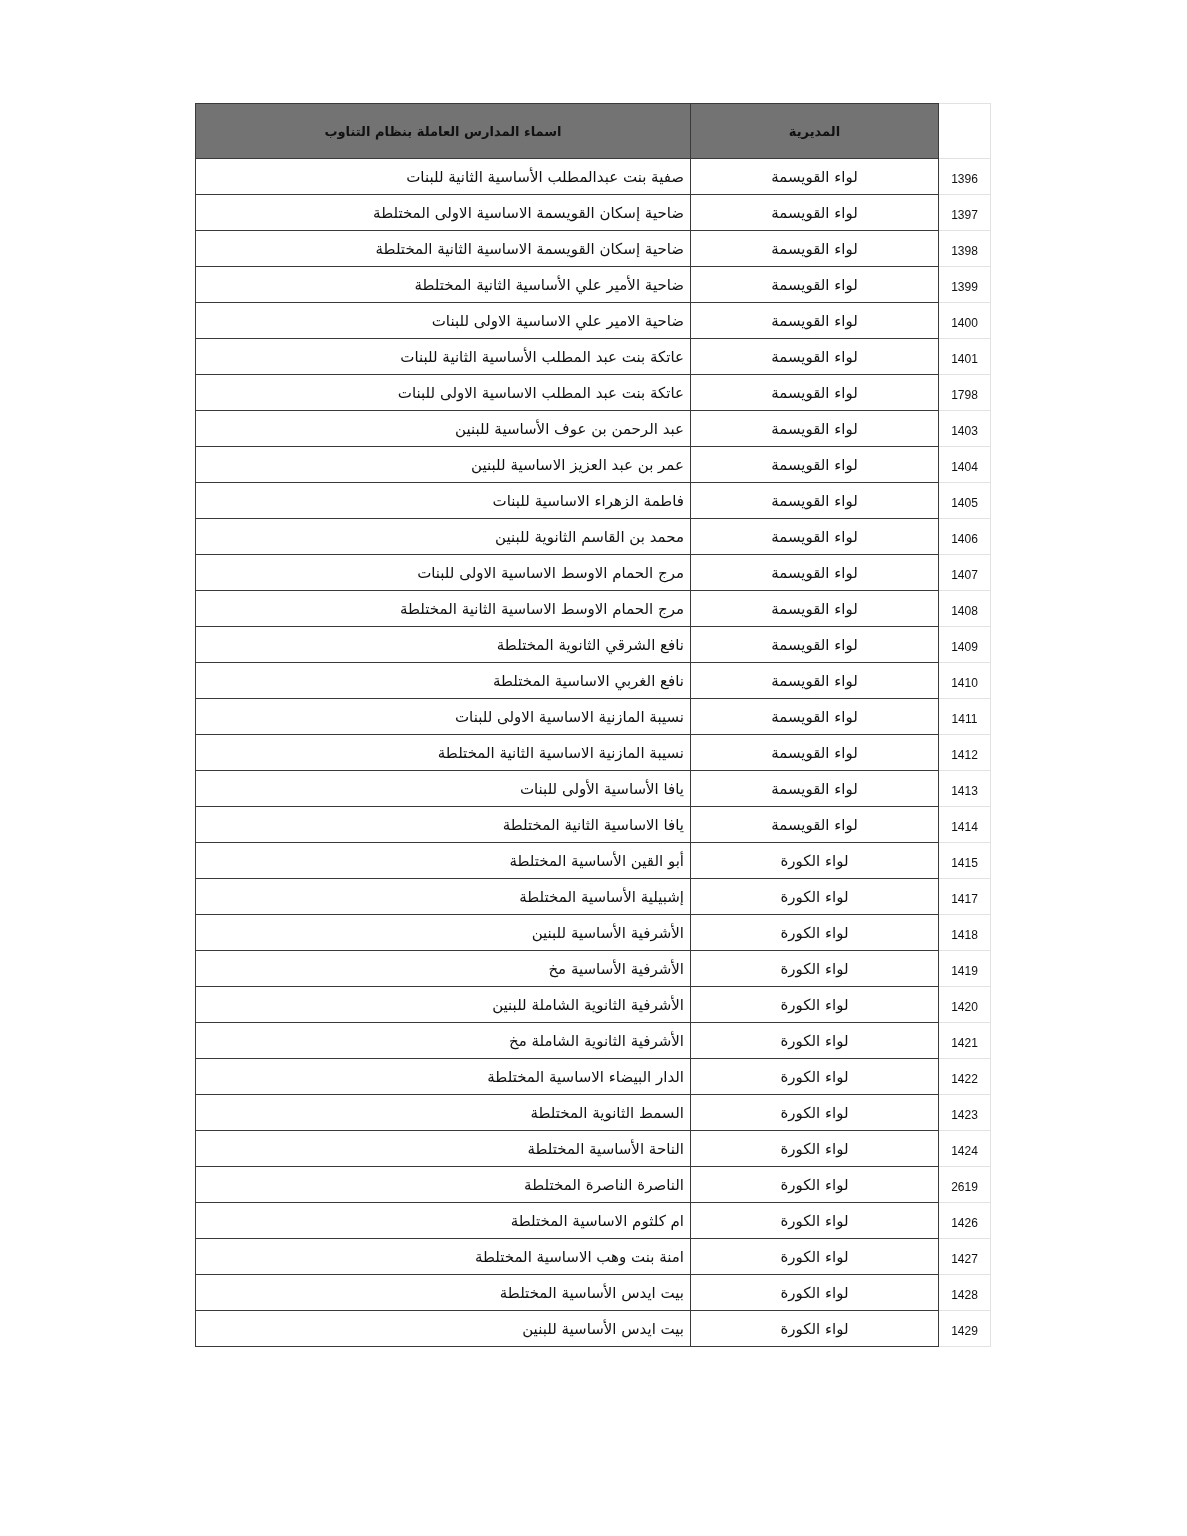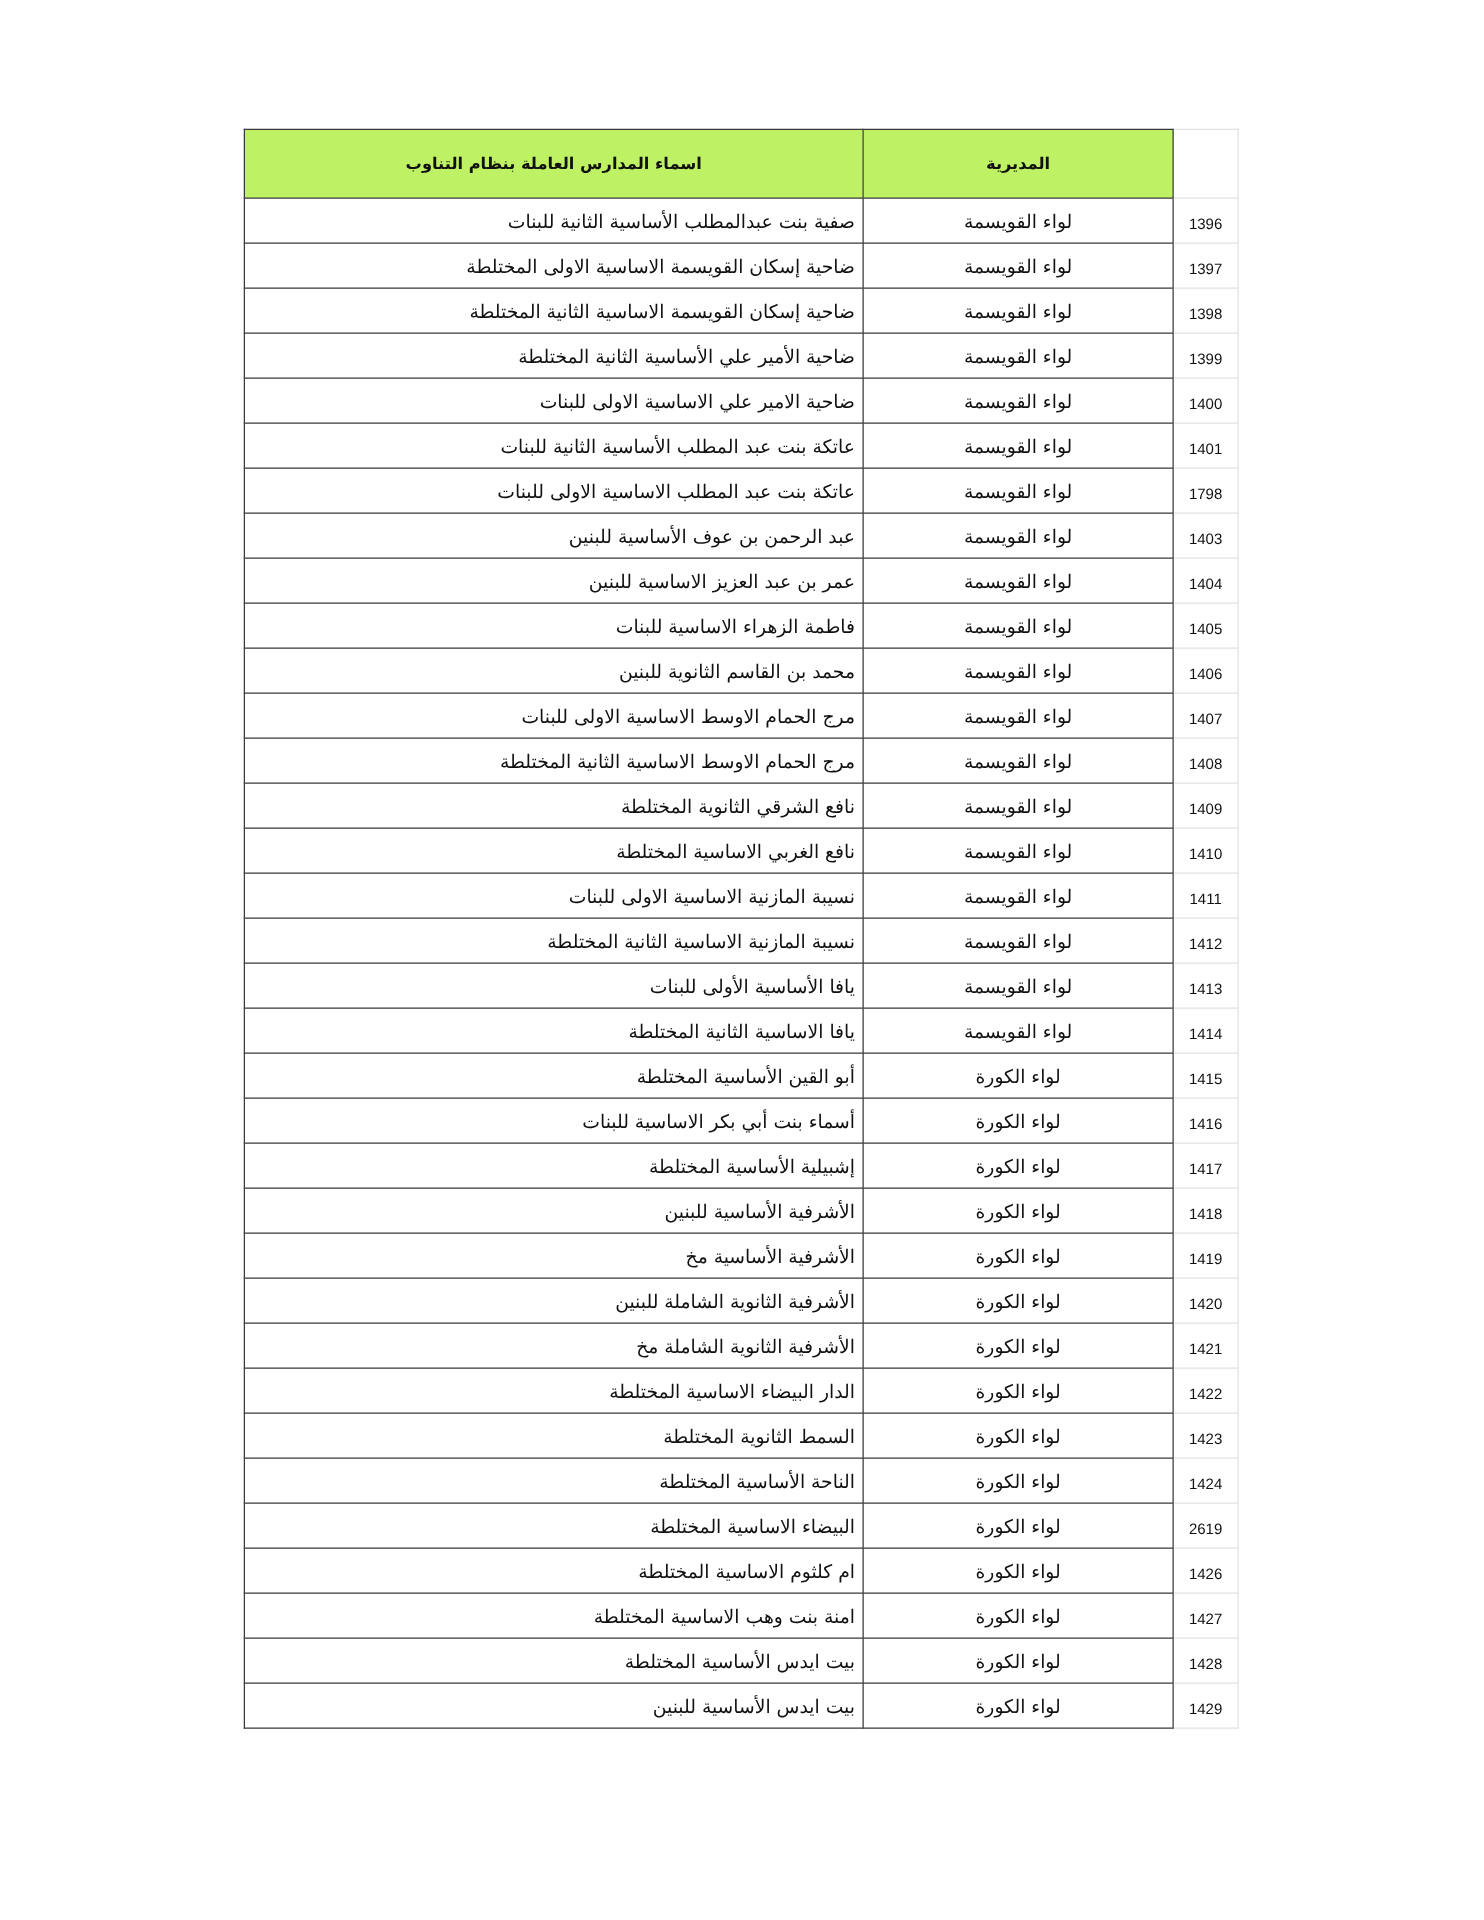--- a/index.html
+++ b/index.html
@@ -56,21 +56,21 @@
     td.num-cell {
       width: 52px;
       border: 1px solid #e2e2e2;
       text-align: center;
       font-family: "Liberation Sans", "DejaVu Sans", sans-serif;
       font-size: 12px;
       padding-top: 4px !important;
     }
     tr.header-row td.name-cell,
     tr.header-row td.dir-cell {
-      background: #bef264;
+      background: #737373;
       font-weight: bold;
       font-size: 13px;
       text-align: center;
       padding-right: 0 !important;
     }
     tr.header-row td.num-cell {
       background: #ffffff;
     }
     tr.last-row td.num-cell {
       border-bottom: 1px solid #e2e2e2;
@@ -181,25 +181,20 @@
           <td class="name-cell">يافا الاساسية الثانية المختلطة</td>
           <td class="dir-cell">لواء القويسمة</td>
           <td class="num-cell">1414</td>
         </tr>
         <tr class="data-row">
           <td class="name-cell">أبو القين الأساسية المختلطة</td>
           <td class="dir-cell">لواء الكورة</td>
           <td class="num-cell">1415</td>
         </tr>
         <tr class="data-row">
-          <td class="name-cell">أسماء بنت أبي بكر الاساسية للبنات</td>
-          <td class="dir-cell">لواء الكورة</td>
-          <td class="num-cell">1416</td>
-        </tr>
-        <tr class="data-row">
           <td class="name-cell">إشبيلية الأساسية المختلطة</td>
           <td class="dir-cell">لواء الكورة</td>
           <td class="num-cell">1417</td>
         </tr>
         <tr class="data-row">
           <td class="name-cell">الأشرفية الأساسية للبنين</td>
           <td class="dir-cell">لواء الكورة</td>
           <td class="num-cell">1418</td>
         </tr>
         <tr class="data-row">
@@ -226,21 +221,21 @@
           <td class="name-cell">السمط الثانوية المختلطة</td>
           <td class="dir-cell">لواء الكورة</td>
           <td class="num-cell">1423</td>
         </tr>
         <tr class="data-row">
           <td class="name-cell">الناحة الأساسية المختلطة</td>
           <td class="dir-cell">لواء الكورة</td>
           <td class="num-cell">1424</td>
         </tr>
         <tr class="data-row">
-          <td class="name-cell">البيضاء الاساسية المختلطة</td>
+          <td class="name-cell">الناصرة الناصرة المختلطة</td>
           <td class="dir-cell">لواء الكورة</td>
           <td class="num-cell">2619</td>
         </tr>
         <tr class="data-row">
           <td class="name-cell">ام كلثوم الاساسية المختلطة</td>
           <td class="dir-cell">لواء الكورة</td>
           <td class="num-cell">1426</td>
         </tr>
         <tr class="data-row">
           <td class="name-cell">امنة بنت وهب الاساسية المختلطة</td>

